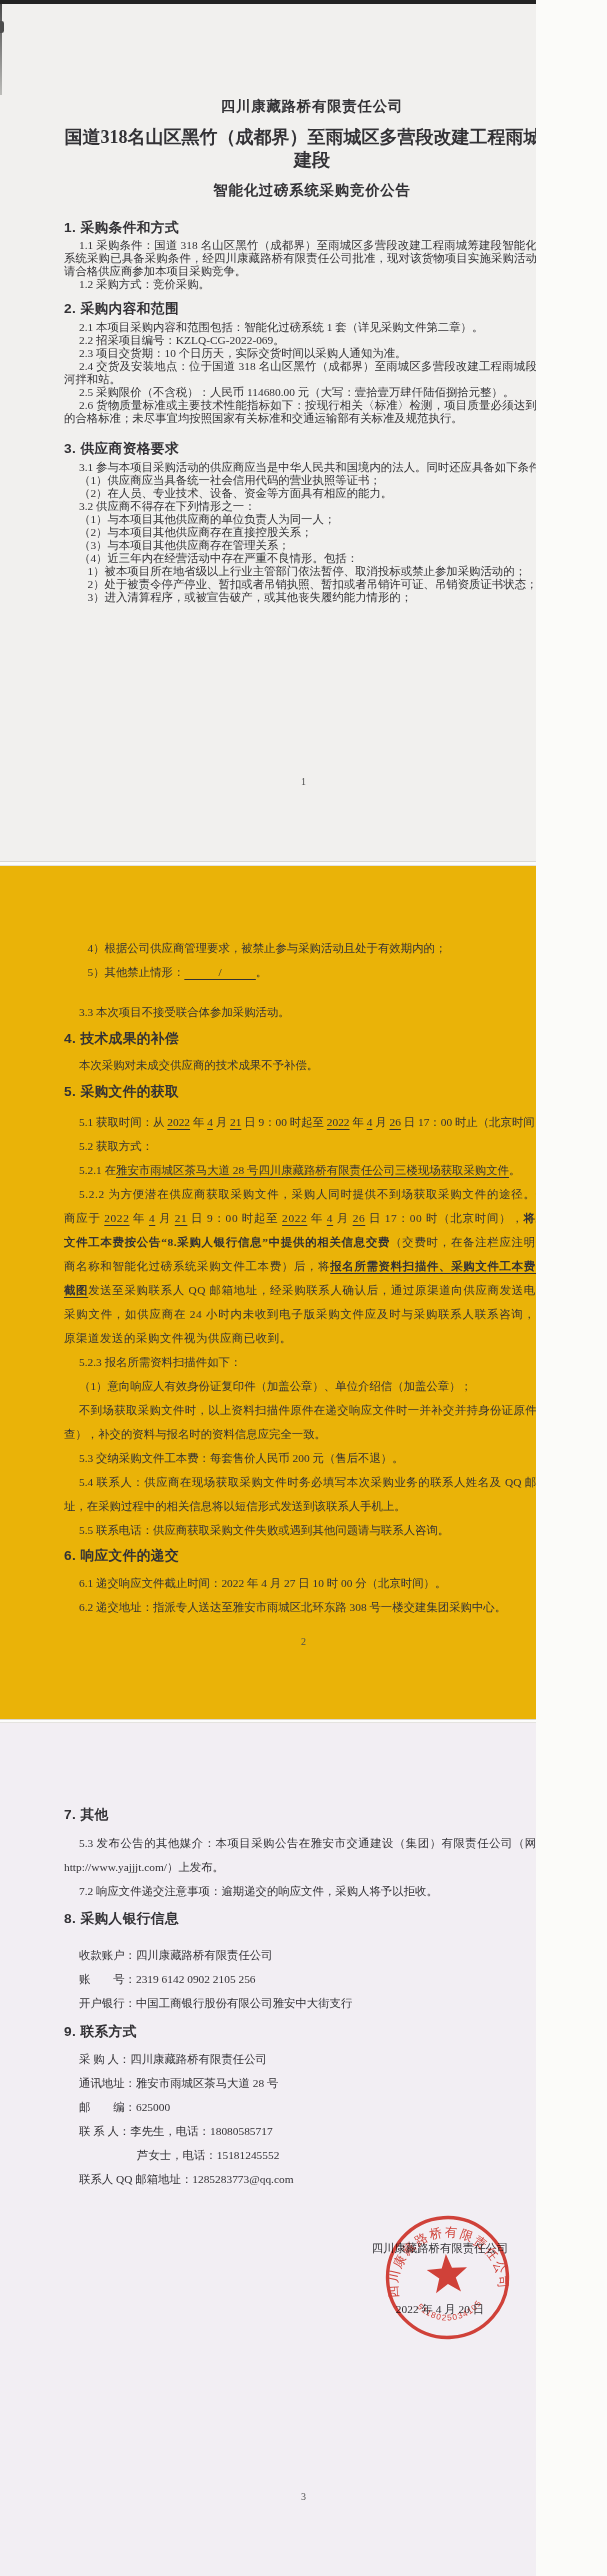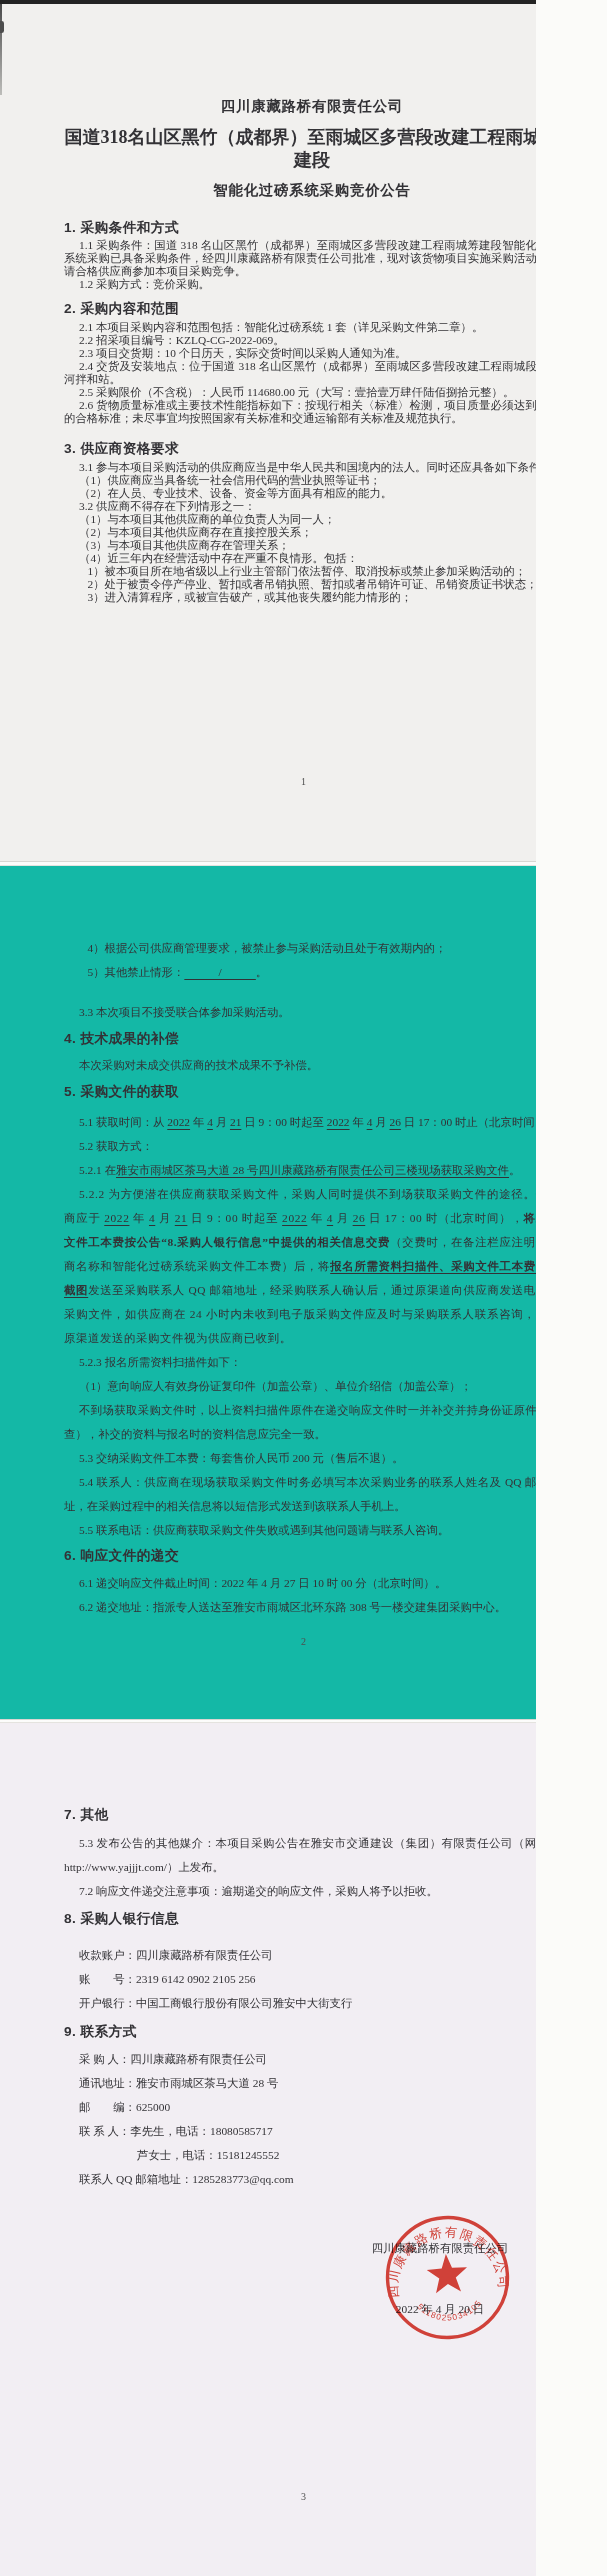--- a/index.html
+++ b/index.html
@@ -17,21 +17,21 @@
 
   .page{
     position:relative;
     width:607px;
     box-sizing:border-box;
     padding-left:64px;
     padding-right:47px;
     overflow:hidden;
   }
   .page-1{height:861px;background:#f1f0ee;padding-top:95px;}
-  .page-2{height:853px;background:#14b8a6;padding-top:70px;}
+  .page-2{height:853px;background:#eab308;padding-top:70px;}
   .page-3{height:853px;background:#f2eef3;padding-top:80px;}
   .page-gap{height:4.6px;background:#fcfcfb;border-top:0.8px solid #d8d7d3;border-bottom:0.8px solid #e4e3df;box-sizing:border-box;}
 
   .title1{font-size:14.4px;font-weight:700;text-align:center;line-height:23px;letter-spacing:0.8px;}
   .title2{font-size:18px;font-weight:700;text-align:center;line-height:23px;margin-top:7.6px;}
   .title3{font-size:14.4px;font-weight:700;text-align:center;line-height:23px;margin-top:7.6px;letter-spacing:0.8px;}
 
   .heading{
     font-family:"Liberation Sans", sans-serif;
     font-weight:700;

